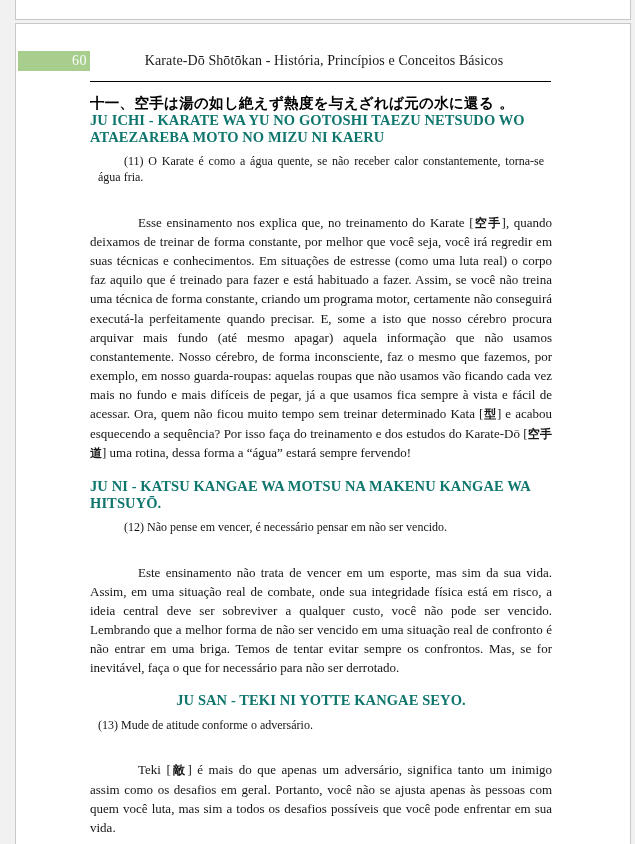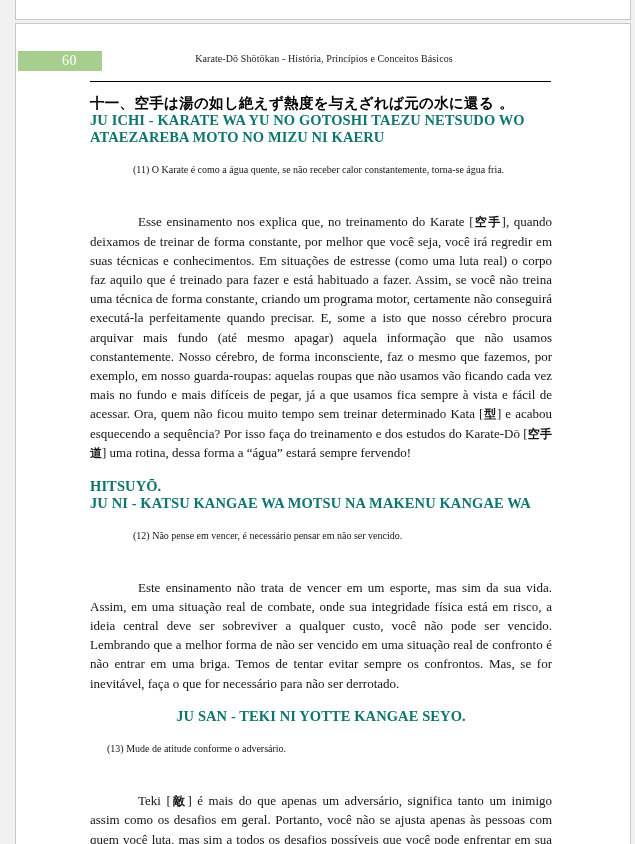--- a/index.html
+++ b/index.html
@@ -44,39 +44,39 @@
     position: absolute;
     left: 0;
     top: 27px;
     width: 100%;
     height: 22px;
   }
   .page-number-box {
     position: absolute;
     left: 2px;
     top: 0;
-    width: 84px;
+    width: 72px;
     height: 20px;
     background: #a7ce8d;
     color: #ffffff;
     font-size: 14px;
     font-family: "Liberation Serif", "DejaVu Serif", serif;
     text-align: right;
-    padding-right: 25px;
+    padding-right: 3px;
     box-sizing: border-box;
     line-height: 20px;
     letter-spacing: 0.5px;
   }
   .header-title {
     position: absolute;
     left: 0;
     top: 2px;
     width: 616px;
     text-align: center;
-    font-size: 10px;
+    font-size: 14px;
     color: #1a1a1a;
     letter-spacing: 0.1px;
   }
 
   .header-rule {
     position: absolute;
     left: 74px;
     top: 57px;
     width: 461px;
     height: 0;
@@ -108,23 +108,23 @@
     color: #0f766e;
     line-height: 1.18;
     margin: 0;
     text-align: left;
     letter-spacing: 0.1px;
   }
   .romaji-center {
     text-align: center;
   }
   .numbered {
-    font-size: 10px;
+    font-size: 12px;
     line-height: 1.3;
-    margin: 17px;
+    margin: 8px;
     text-indent: 26px;
     text-align: justify;
     color: #141414;
   }
   .numbered-center {
     text-indent: 0;
     text-align: left;
   }
   .body-para {
     font-size: 13px;
@@ -164,22 +164,22 @@
     <p class="romaji">JU ICHI - KARATE WA YU NO GOTOSHI TAEZU NETSUDO WO</p>
     <p class="romaji">ATAEZAREBA MOTO NO MIZU NI KAERU</p>
     <p class="numbered">(11) O Karate é como a água quente, se não receber calor constantemente, torna-se água fria.</p>
 
     <div class="gap-lg"></div>
 
     <p class="body-para"><span>Esse ensinamento nos explica que, no treinamento do Karate [</span><span class="kanji-inline">空手</span><span>], quando deixamos de treinar de forma constante, por melhor que você seja, você irá regredir em suas técnicas e conhecimentos. Em situações de estresse (como uma luta real) o corpo faz aquilo que é treinado para fazer e está habituado a fazer. Assim, se você não treina uma técnica de forma constante, criando um programa motor, certamente não conseguirá executá-la perfeitamente quando precisar. E, some a isto que nosso cérebro procura arquivar mais fundo (até mesmo apagar) aquela informação que não usamos constantemente. Nosso cérebro, de forma inconsciente, faz o mesmo que fazemos, por exemplo, em nosso guarda-roupas: aquelas roupas que não usamos vão ficando cada vez mais no fundo e mais difíceis de pegar, já a que usamos fica sempre à vista e fácil de acessar. Ora, quem não ficou muito tempo sem treinar determinado Kata [</span><span class="kanji-inline">型</span><span>] e acabou esquecendo a sequência? Por isso faça do treinamento e dos estudos do Karate-Dō [</span><span class="kanji-inline">空手道</span><span>] uma rotina, dessa forma a “água” estará sempre fervendo!</span></p>
 
     <div class="gap-md"></div>
 
+    <p class="romaji">JU NI - KATSU KANGAE WA MOTSU NA MAKENU KANGAE WA</p>
     <p class="romaji">HITSUYŌ.</p>
-    <p class="romaji">JU NI - KATSU KANGAE WA MOTSU NA MAKENU KANGAE WA</p>
     <p class="numbered">(12) Não pense em vencer, é necessário pensar em não ser vencido.</p>
 
     <div class="gap-lg"></div>
 
     <p class="body-para">Este ensinamento não trata de vencer em um esporte, mas sim da sua vida. Assim, em uma situação real de combate, onde sua integridade física está em risco, a ideia central deve ser sobreviver a qualquer custo, você não pode ser vencido. Lembrando que a melhor forma de não ser vencido em uma situação real de confronto é não entrar em uma briga. Temos de tentar evitar sempre os confrontos. Mas, se for inevitável, faça o que for necessário para não ser derrotado.</p>
 
     <div class="gap-md"></div>
 
     <p class="romaji romaji-center">JU SAN - TEKI NI YOTTE KANGAE SEYO.</p>
     <p class="numbered numbered-center">(13) Mude de atitude conforme o adversário.</p>

